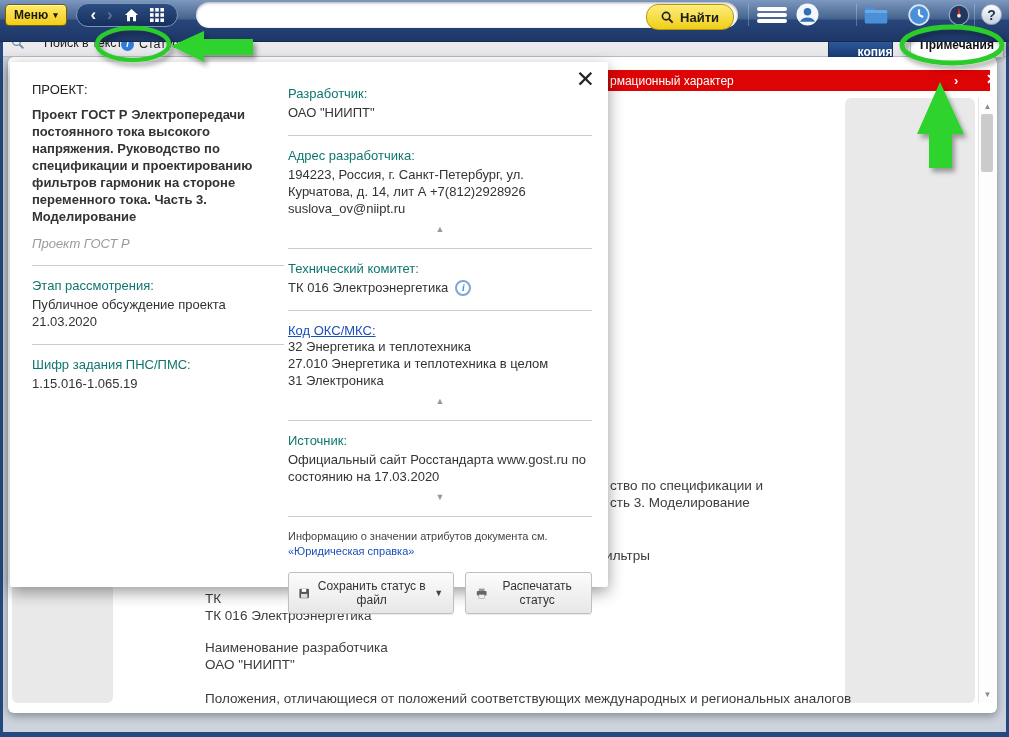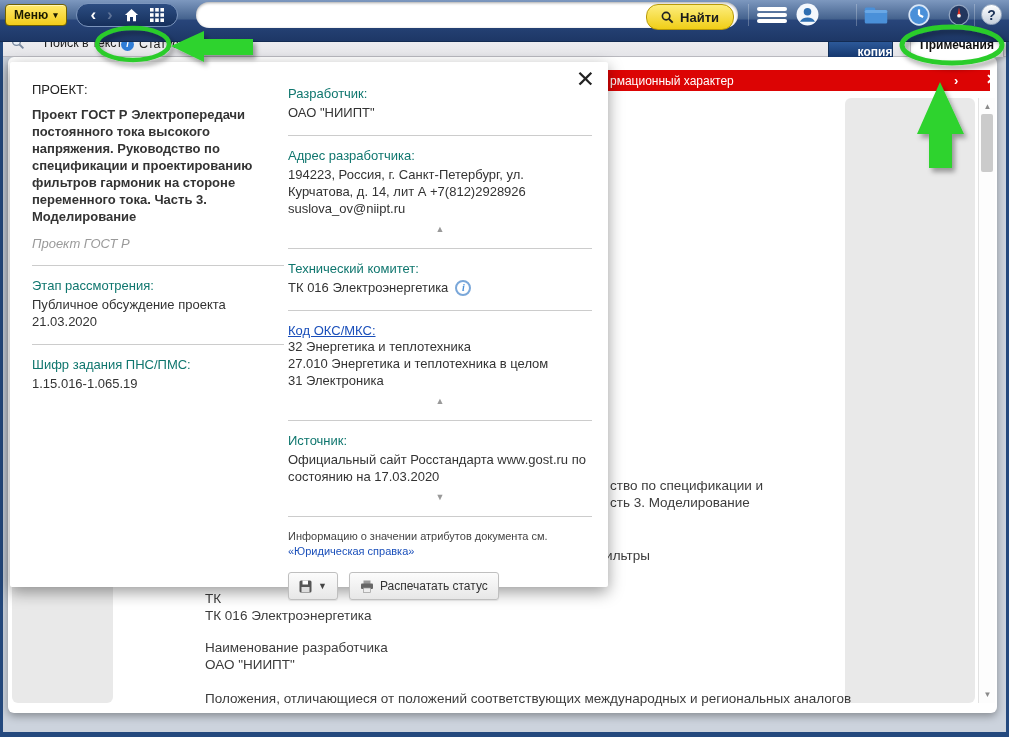--- a/index.html
+++ b/index.html
@@ -326,20 +326,21 @@
       <a>«Юридическая справка»</a>
     </div>
 
     <div class="btn-row">
       <button class="btn">
         <svg width="13" height="13" viewBox="0 0 13 13">
           <rect x="0.5" y="0.5" width="12" height="12" rx="1.5" fill="#555"></rect>
           <rect x="3.5" y="0.5" width="5.5" height="4" fill="#fff"></rect>
           <rect x="2.5" y="7" width="8" height="5" fill="#ddd"></rect>
         </svg>
+        <span>Сохранить статус в файл</span>
         <span class="caret">▼</span>
       </button>
       <button class="btn">
         <svg width="14" height="13" viewBox="0 0 14 13">
           <rect x="3.5" y="0.5" width="7" height="3.5" fill="#999"></rect>
           <rect x="1" y="3.5" width="12" height="5.5" rx="1" fill="#666"></rect>
           <rect x="3.5" y="8" width="7" height="4.5" fill="#eee" stroke="#999" stroke-width="0.7"></rect>
         </svg>
         <span>Распечатать статус</span>
       </button>

